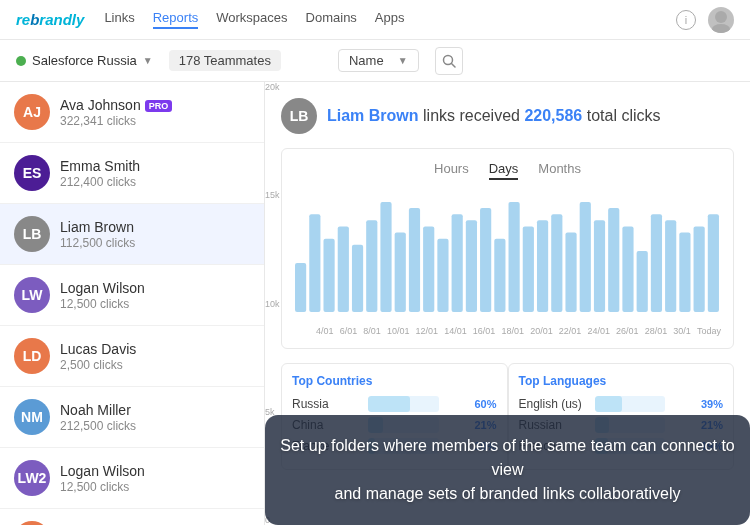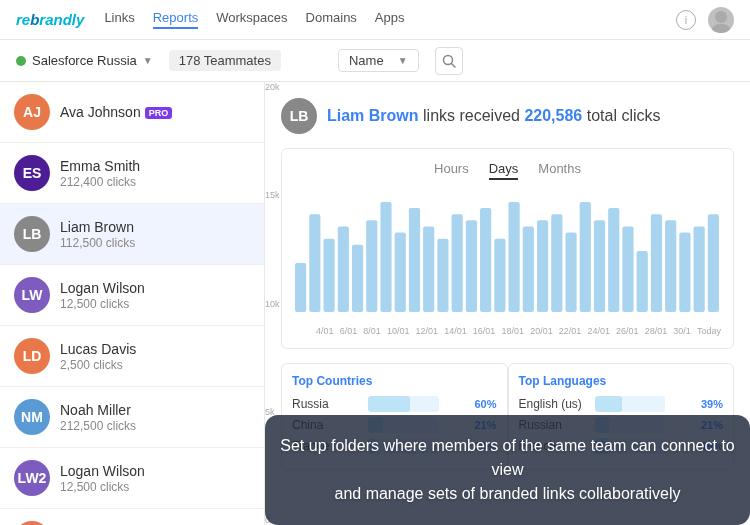--- a/index.html
+++ b/index.html
@@ -208,20 +208,21 @@
   </div>
 </div>
 
 <div class="main">
 
   <div class="sidebar" id="sidebar-list">
       <div class="user-item">
     <div class="user-avatar" style="background:#e8784a">AJ</div>
     <div class="user-info">
       <div class="user-name">Ava Johnson<span class="pro-badge">PRO</span></div>
+      <div class="user-clicks">322,341 clicks</div>
     </div>
   </div>
       <div class="user-item">
     <div class="user-avatar" style="background:#4c1d95">ES</div>
     <div class="user-info">
       <div class="user-name">Emma Smith</div>
       <div class="user-clicks">212,400 clicks</div>
     </div>
   </div>
       <div class="user-item active">

